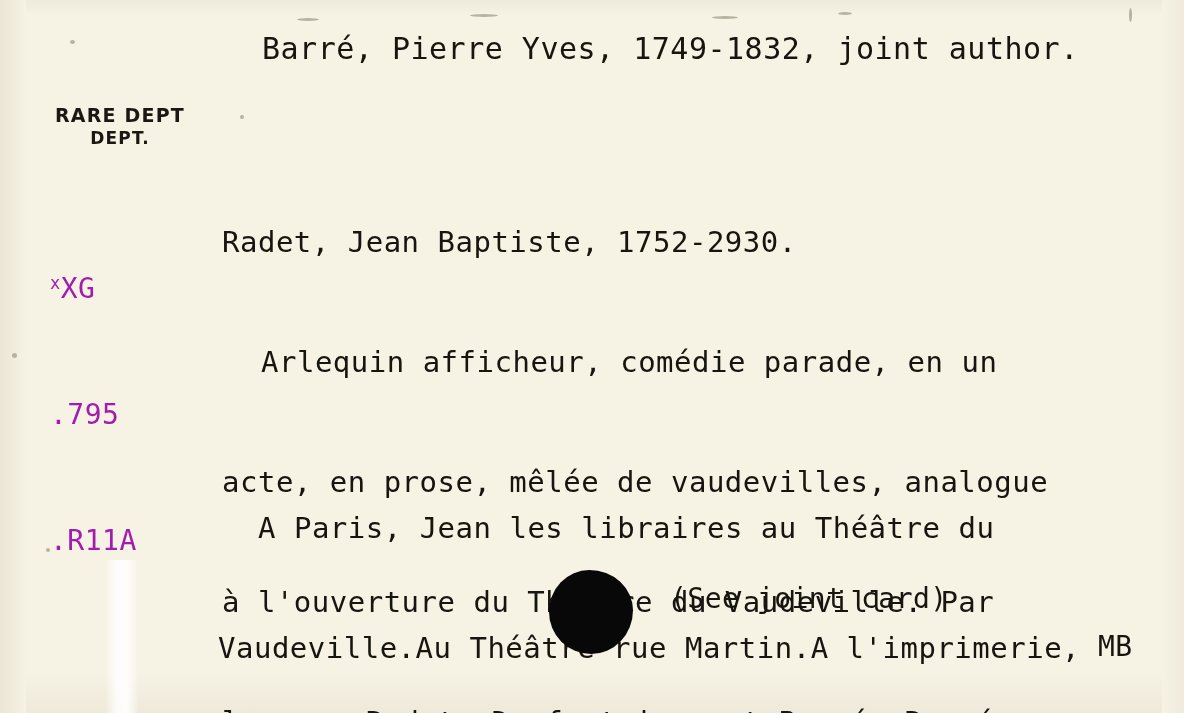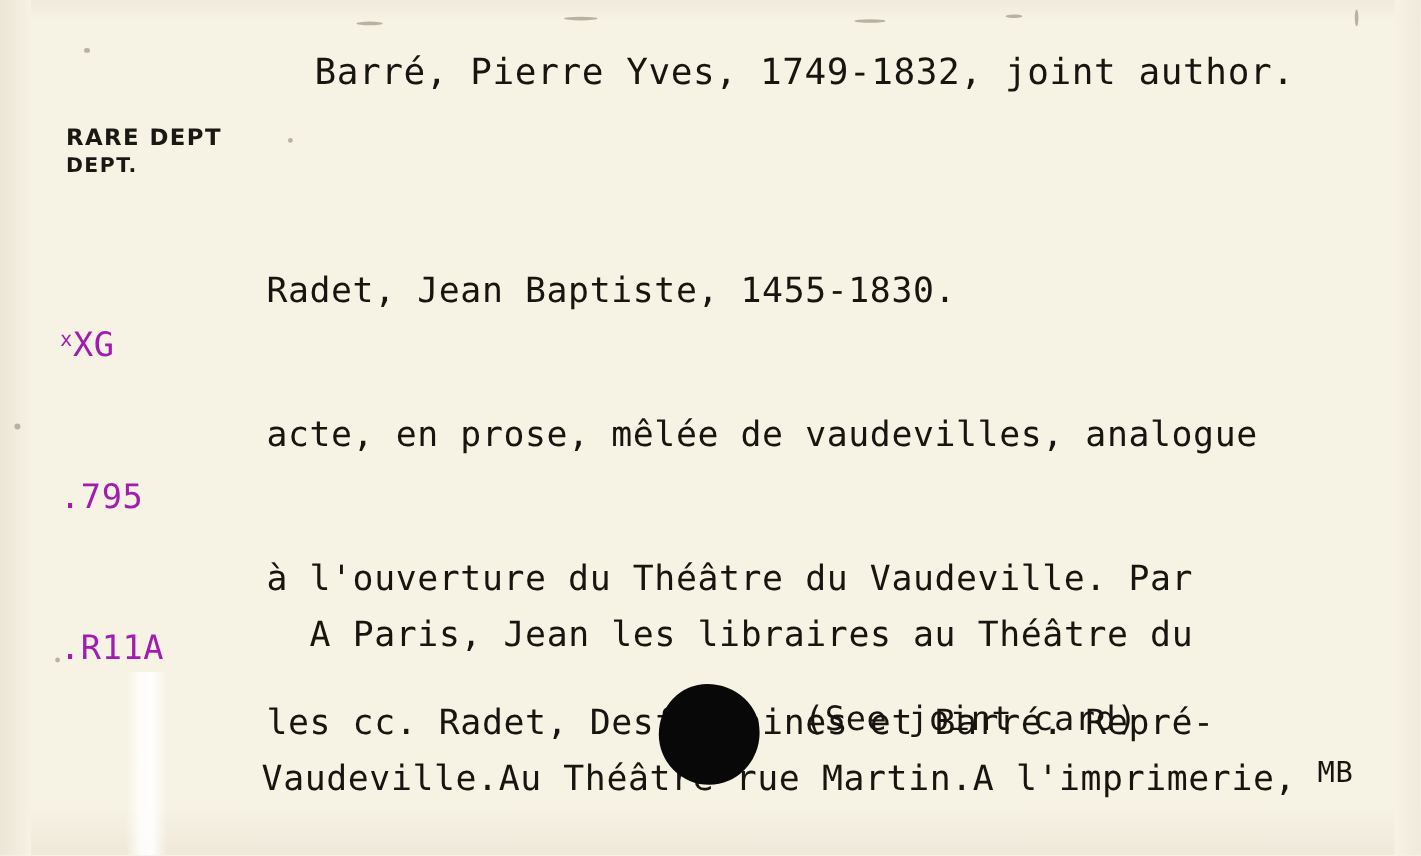--- a/index.html
+++ b/index.html
@@ -65,40 +65,41 @@
   .tw {
     color: #17150f;
     font-family: "DejaVu Sans Mono", monospace;
     white-space: pre;
     letter-spacing: 0.5px;
   }
 
   .title-line {
     position: absolute;
     left: 262px;
-    top: 44px;
+    top: 32px;
     font-size: 30px;
     line-height: 34px;
   }
 
   
   .stamp {
     position: absolute;
     left: 55px;
     top: 104px;
     font-family: "DejaVu Sans", sans-serif;
     font-size: 19px;
     font-weight: bold;
     letter-spacing: 1.2px;
     color: #1a1813;
   }
   .stamp .line2 {
     display: block;
     margin-top: 2px;
     font-size: 17px;
+    text-align: center;
   }
 
   
   .callno {
     position: absolute;
     left: 50px;
     top: 178px;
     font-size: 28px;
     line-height: 42px;
     color: #a21caf;
@@ -135,21 +136,21 @@
     position: absolute;
     left: 670px;
     top: 582px;
     font-size: 28px;
   }
 
   .mb {
     position: absolute;
     left: 1098px;
     top: 630px;
-    font-size: 24px;
+    font-size: 28px;
   }
 
   
   .blot {
     position: absolute;
     left: 549px;
     top: 570px;
     width: 84px;
     height: 84px;
     background: #080808;
@@ -199,21 +200,22 @@
     <span class="line2">DEPT.</span>
   </div>
 
   <div class="tw callno">
     <div><span class="sup">x</span><span>XG</span></div>
     <div>.795</div>
     <div>.R11A</div>
   </div>
 
   <div class="tw body-block">
-    <div>Radet, Jean Baptiste, 1455-1830.</div>
+    <div>Radet, Jean Baptiste, 1752-2930.</div>
+    <div class="indent">Arlequin afficheur, comédie parade, en un</div>
     <div>acte, en prose, mêlée de vaudevilles, analogue</div>
     <div>à l'ouverture du Théâtre du Vaudeville. Par</div>
     <div>les cc. Radet, Desfontaines et Barré. Repré-</div>
     
     
   </div>
 
   <div class="tw imprint-block">
     <div class="indent">A Paris, Jean les libraires au Théâtre du</div>
     <div>Vaudeville.Au Théâtre rue Martin.A l'imprimerie,</div>

